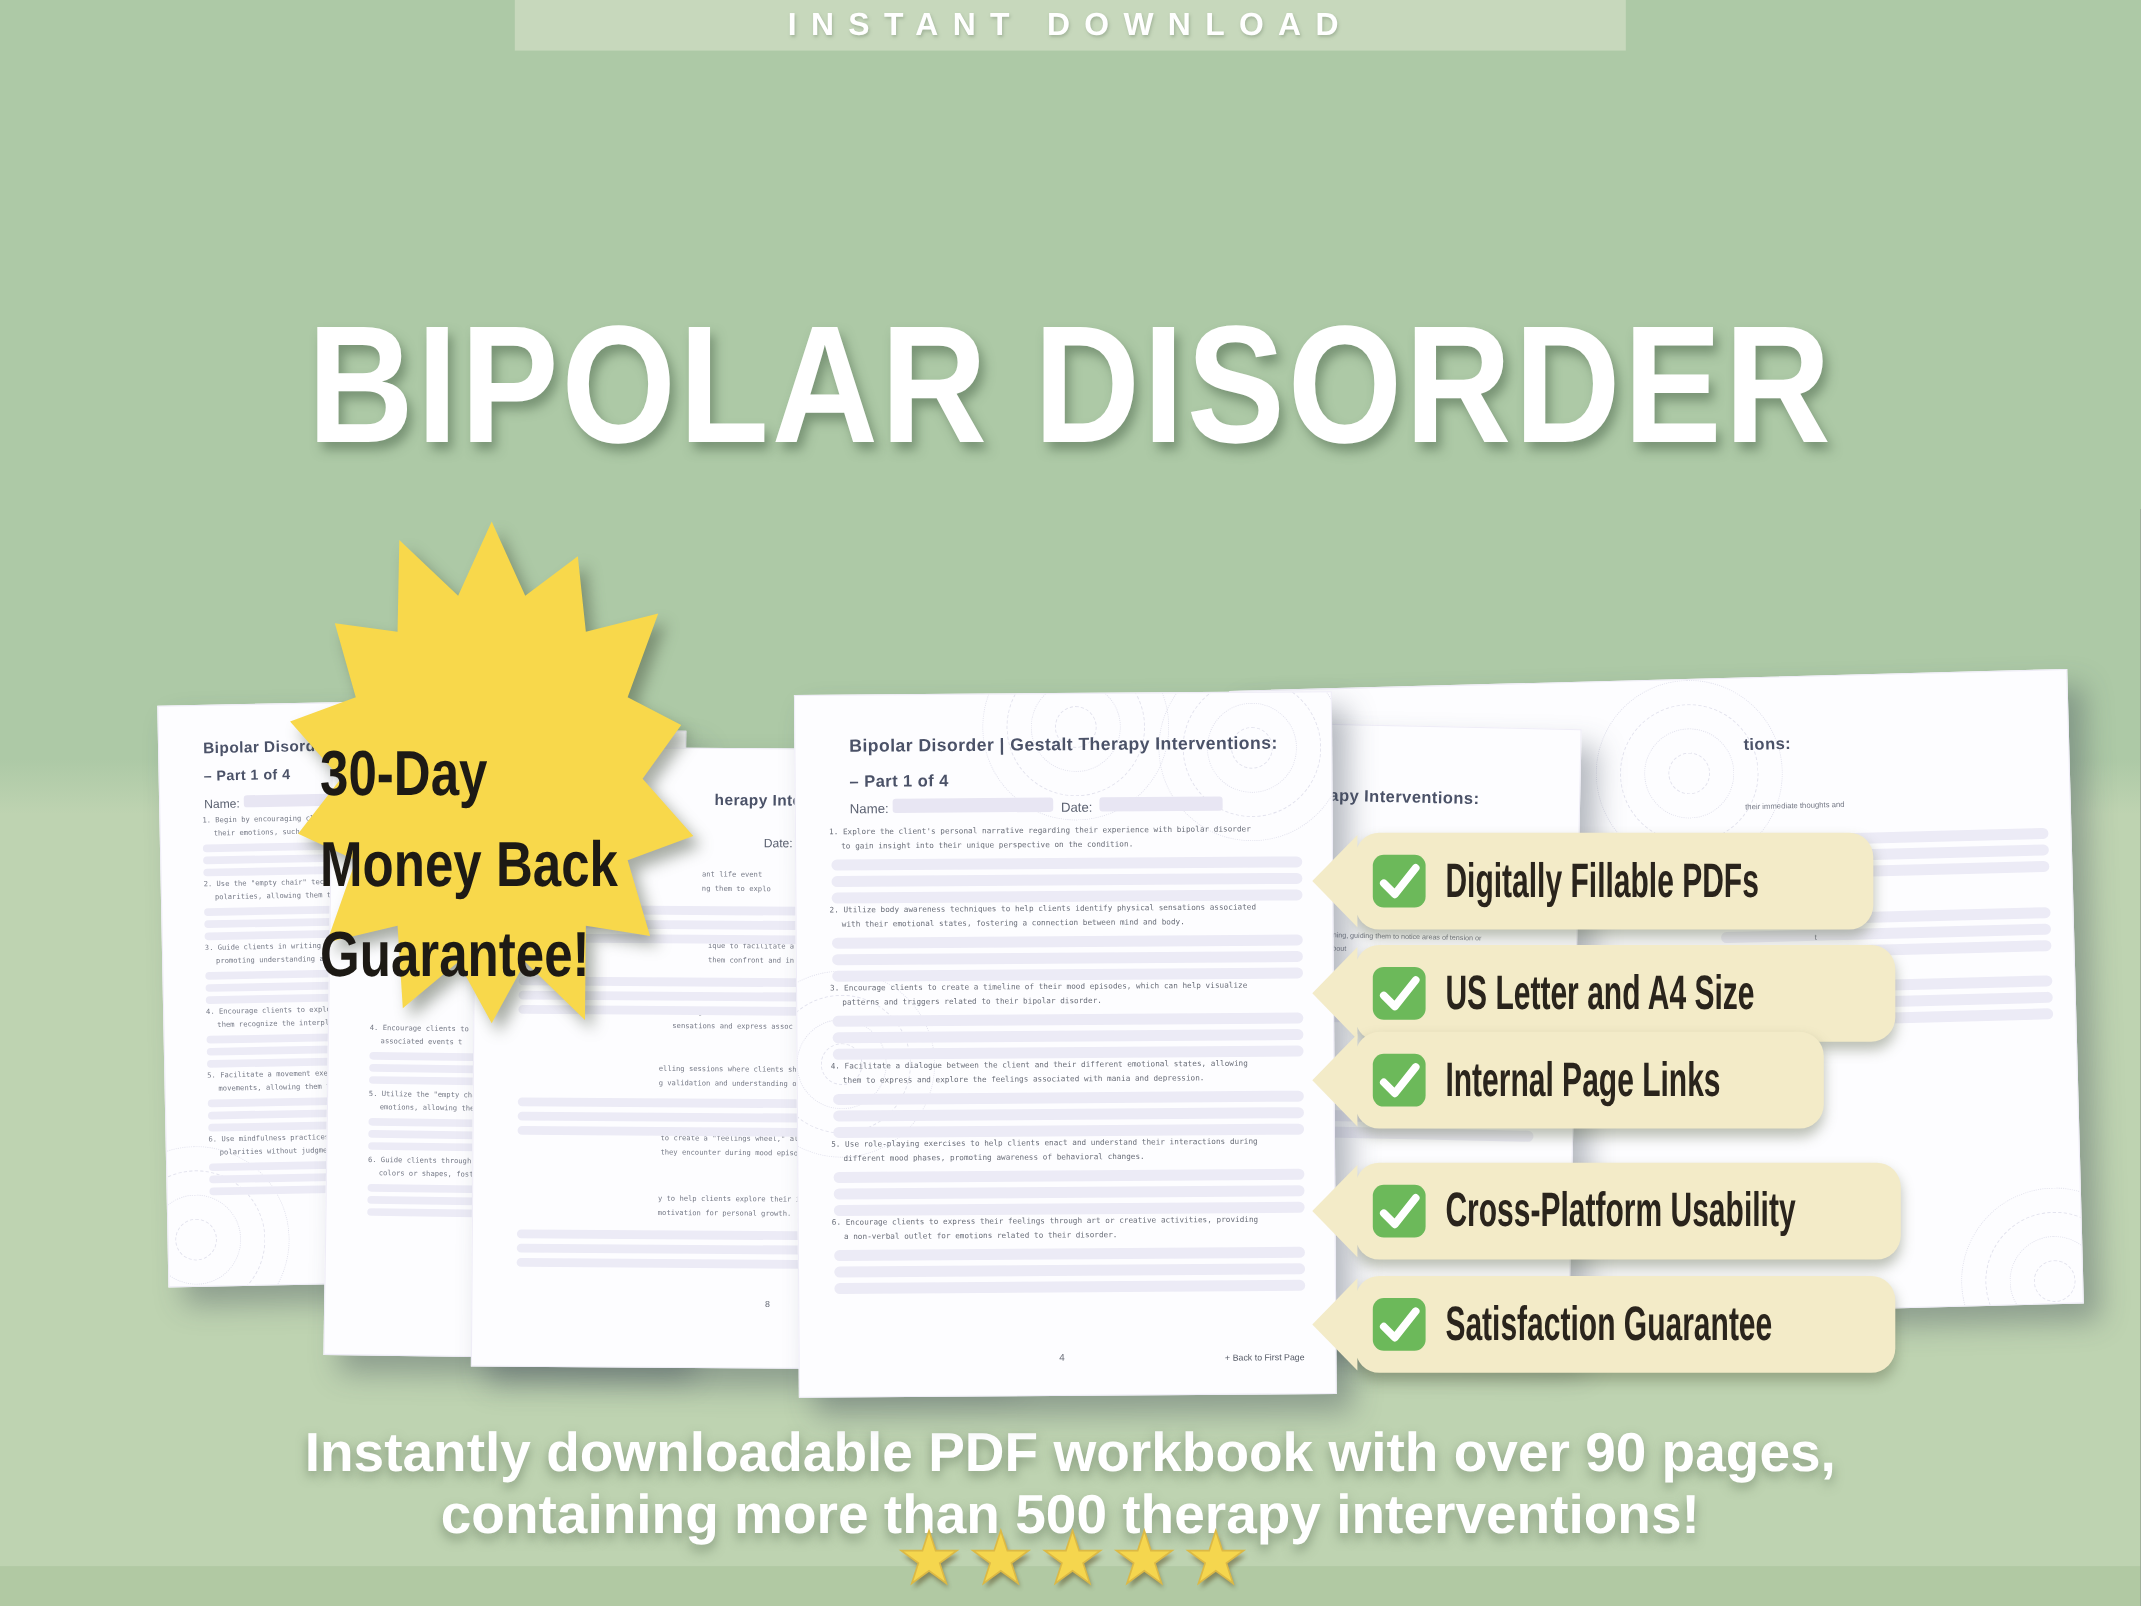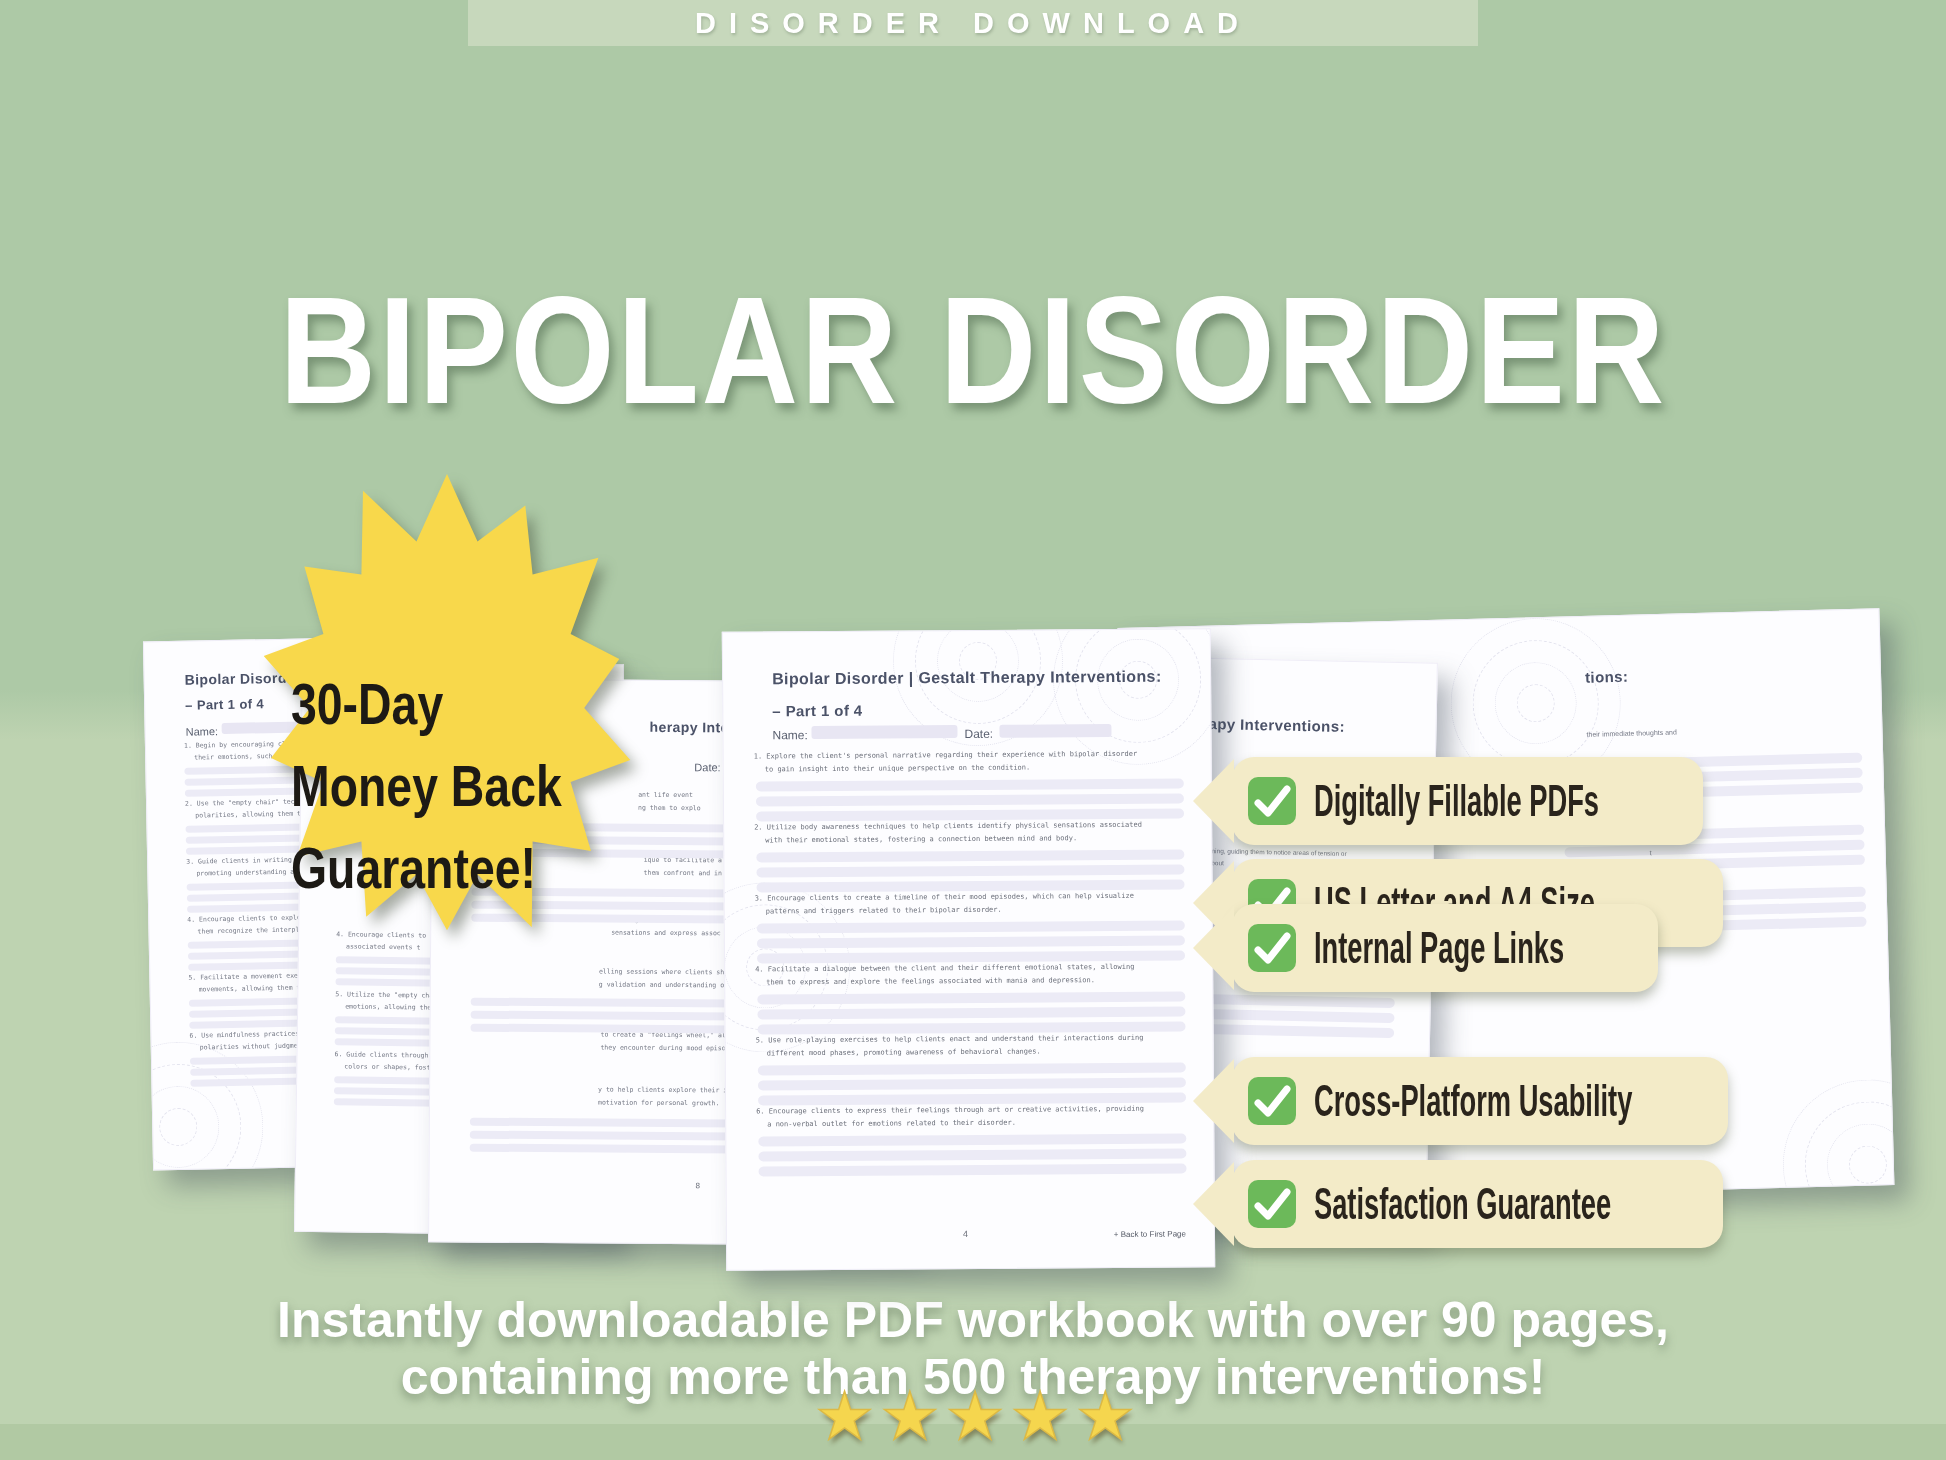--- a/index.html
+++ b/index.html
@@ -88,21 +88,21 @@
               color:var(--badge-text,#1d1a15);font-weight:700;font-size:58px;line-height:82px;}
   .badge-text div{transform:scaleX(.8);white-space:nowrap;}
 
   
   .callouts{position:absolute;left:0;top:0;z-index:10;}
   .callout{position:absolute;left:1232px;height:88px;display:flex;align-items:center;
            background:var(--callout-cream,#f3ebc8);border-radius:22px;
            padding:0 30px 0 16px;box-shadow:0 7px 12px rgba(90,100,70,.4);}
   .callout:nth-child(1){top:757px;width:425px;}
   .callout:nth-child(2){top:859px;width:445px;}
-  .callout:nth-child(3){top:904px;width:380px;}
+  .callout:nth-child(3){top:938px;width:380px;}
   .callout:nth-child(4){top:1057px;width:450px;}
   .callout:nth-child(5){top:1160px;width:445px;}
   .tip{position:absolute;left:-39px;top:2px;width:0;height:0;
        border-top:42px solid transparent;border-bottom:42px solid transparent;
        border-right:41px solid var(--callout-cream,#f3ebc8);}
   .check{width:48px;height:48px;border-radius:10px;background:var(--check-green,#6cb95a);
          display:flex;align-items:center;justify-content:center;flex:0 0 48px;}
   .clabel{display:inline-block;margin-left:18px;color:var(--callout-text,#2a241c);
           font-weight:700;font-size:44px;transform:scaleX(.62);transform-origin:left center;white-space:nowrap;}
 
@@ -122,21 +122,21 @@
 <body>
 
 <div class="canvas">
 
   <div class="bg-band" id="bg-top"></div>
   <div class="bg-band" id="bg-fade"></div>
   <div class="bg-band" id="bg-bottom"></div>
   <div class="bg-band" id="bg-strip"></div>
 
   <div class="banner">
-    <span>DISORDER DOWNLOAD</span>
+    <span>INSTANT DOWNLOAD</span>
   </div>
 
   <div class="title" id="title2">
     <span class="sq">BIPOLAR DISORDER</span>
   </div>
 
   <div class="page" style="left:148px;top:638px;width:360px;height:527px;transform:rotate(-1.1deg);z-index:1;">
     <div class="mnd" style="left:-60px;top:400px;">
         <i></i>
         <i></i>

